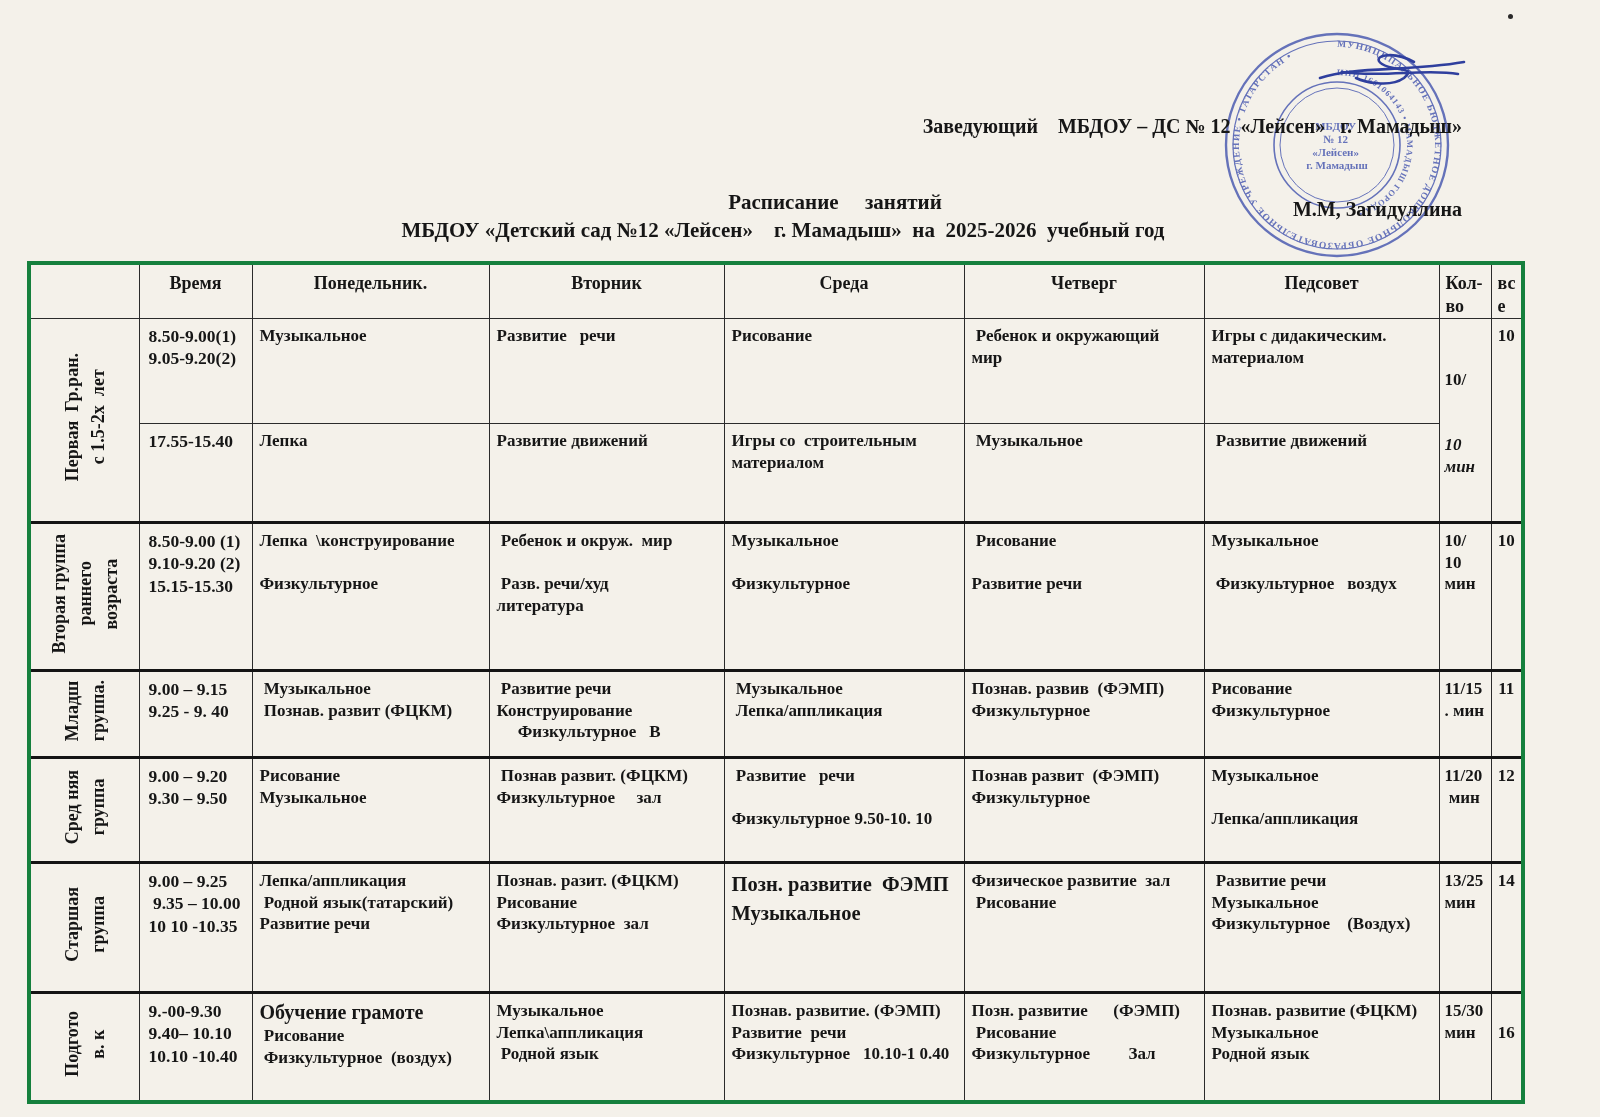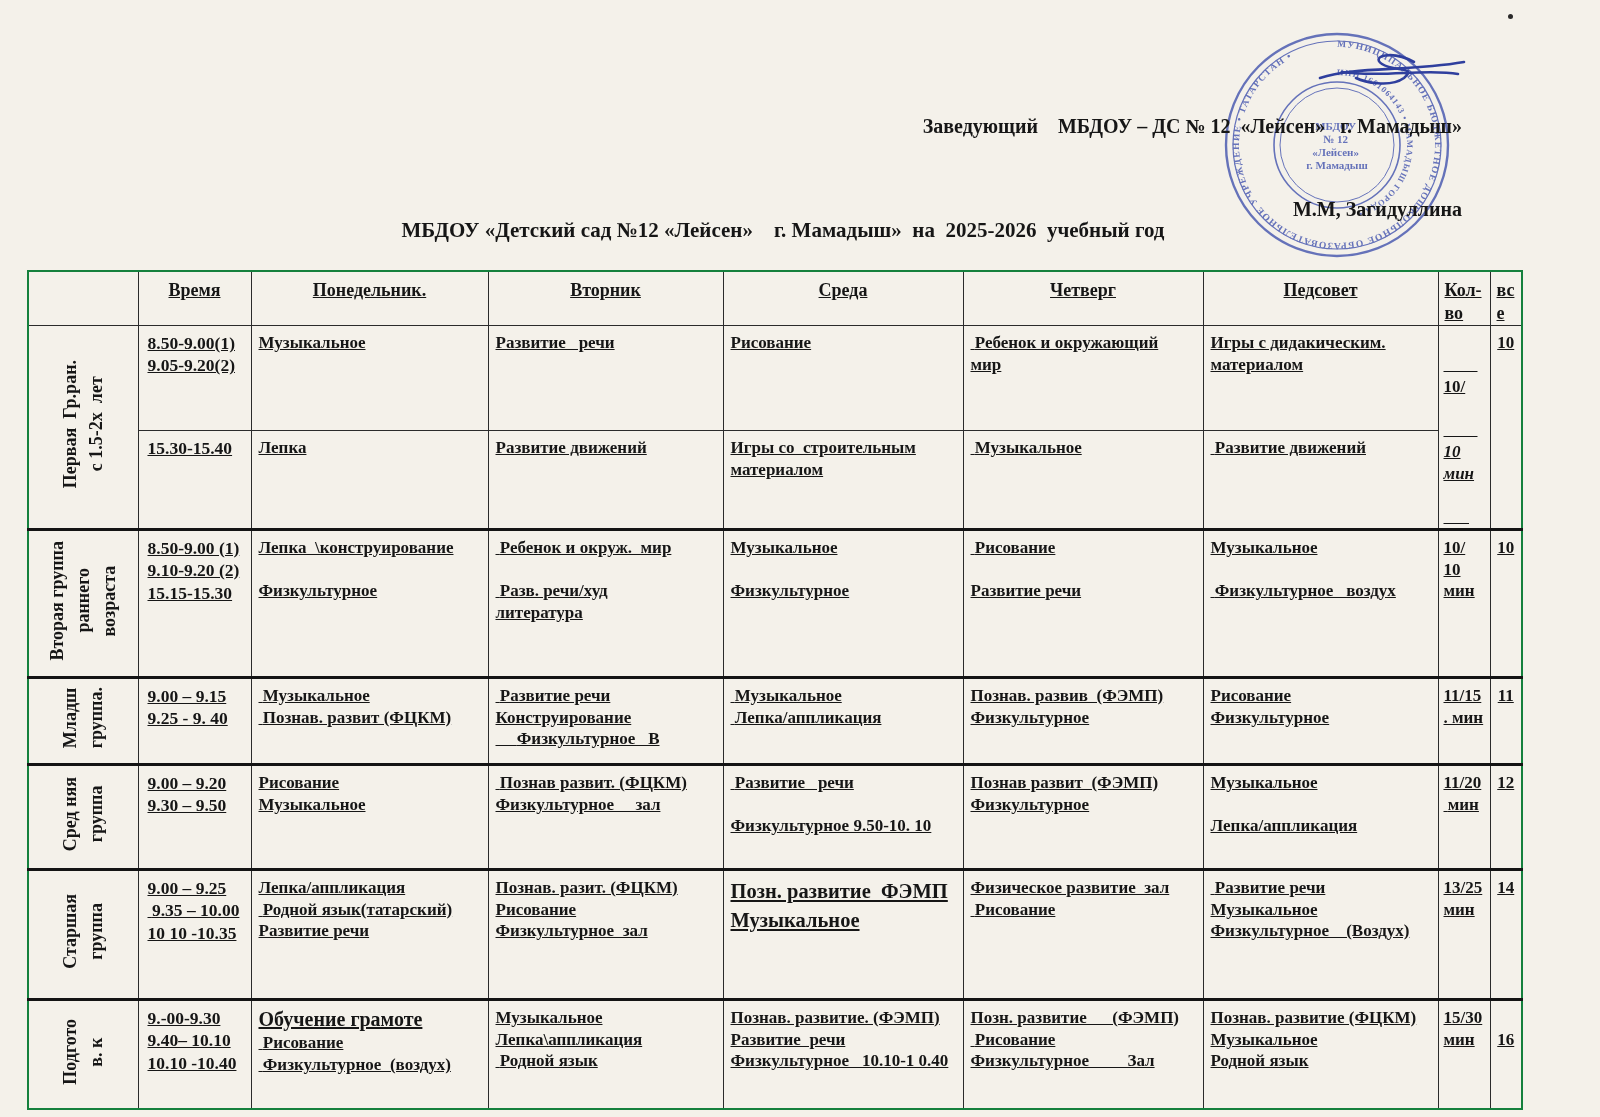--- a/index.html
+++ b/index.html
@@ -23,24 +23,23 @@
   .doc-header .hline{min-height:27px;}
   .uline{display:inline-block; width:148px; border-bottom:2px solid var(--ink); height:16px; margin-left:4px;}
   .title1{position:absolute; top:190px; left:70px; width:1530px; text-align:center; font-size:21px; z-index:2; white-space:pre-wrap;}
   .title2{position:absolute; top:218px; left:0px; width:1566px; text-align:center; font-size:21px; z-index:2; white-space:pre-wrap;}
   
   .stamp{position:absolute; left:1222px; top:30px; width:230px; height:230px; z-index:1; opacity:.8;}
   .sig{position:absolute; left:1286px; top:48px; width:190px; height:60px; z-index:3;}
   .dot-artifact{position:absolute; left:1508px; top:14px; width:5px; height:5px; border-radius:50%; background:#2a2a2a;}
   
   table.schedule{
-    position:absolute; left:27px; top:270px; width:1494px;
+    position:absolute; left:27px; top:261px; width:1494px;
     border-collapse:collapse; table-layout:fixed; z-index:2;
-    border:2px solid #15803d;
-    text-decoration:underline;
+    border:4px solid #15803d;
   }
   .schedule td, .schedule th{
     border:1px solid #2b2b2b; padding:4px 7px;
     font-size:17px; font-weight:bold; vertical-align:top;
     white-space:pre-wrap; overflow:hidden; line-height:1.28;
     font-family:"Liberation Serif","DejaVu Serif",serif;
   }
   .schedule tr.sep td, .schedule tr.sep th{border-top:3px solid #141414;}
   .schedule th{font-size:18px; text-align:center; vertical-align:top; padding-top:7px;}
   .schedule th.kol-h, .schedule th.vse-h{text-align:left; overflow-wrap:anywhere; padding:7px 3px 0 6px;}
@@ -95,20 +94,21 @@
     </g>
   </svg>
 
   <div class="dot-artifact"></div>
 
   <div class="doc-header">
     <div class="hline">Заведующий    МБДОУ – ДС № 12  «Лейсен»   г. Мамадыш»</div>
     <div class="hline">М.М, Загидуллина</div>
   </div>
 
+  <div class="title1">Расписание     занятий</div>
   <div class="title2">МБДОУ «Детский сад №12 «Лейсен»    г. Мамадыш»  на  2025-2026  учебный год</div>
 
   <table class="schedule">
     <colgroup>
       <col style="width:110px">
         <col style="width:113px">
         <col style="width:237px">
         <col style="width:235px">
       <col style="width:240px">
         <col style="width:240px">
@@ -144,21 +144,21 @@
 материалом</td>
       <td class="kol" rowspan="2">
         <div>10/</div>
         <div class="ital">10
 мин</div>
       </td>
       <td class="vse" rowspan="2">10</td>
     </tr>
 
     <tr style="height:70px">
-      <td class="time">15.30-15.40</td>
+      <td class="time">17.55-15.40</td>
       <td class="day">Лепка</td>
       <td class="day">Развитие движений</td>
       <td class="day">Игры со  строительным
 материалом</td>
       <td class="day"> Музыкальное</td>
       <td class="day"> Развитие движений</td>
     </tr>
 
     <tr class="sep" style="height:148px">
       <td class="grp"><div class="vert">Вторая группа

